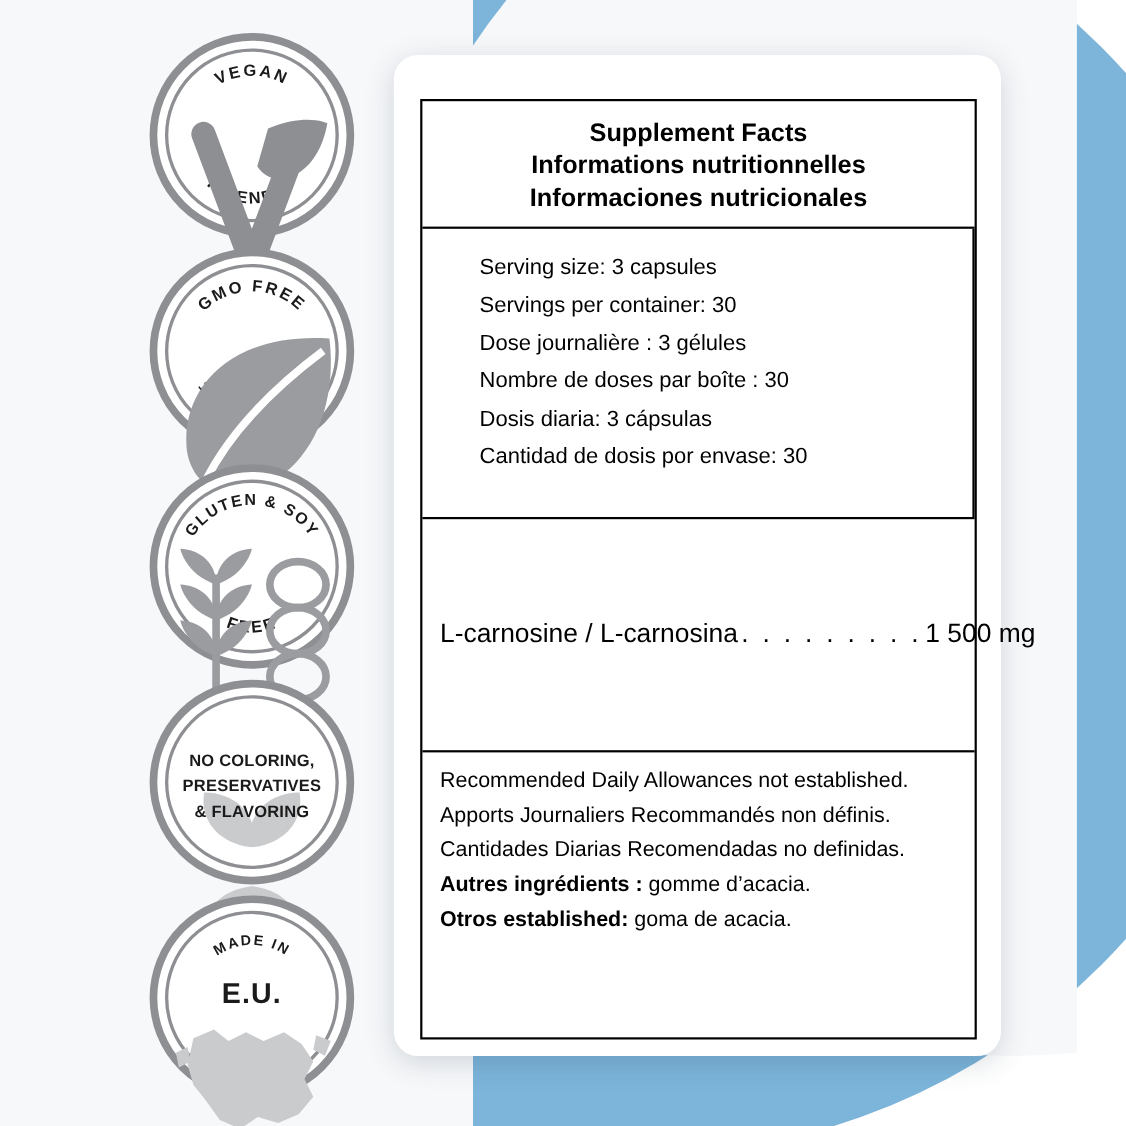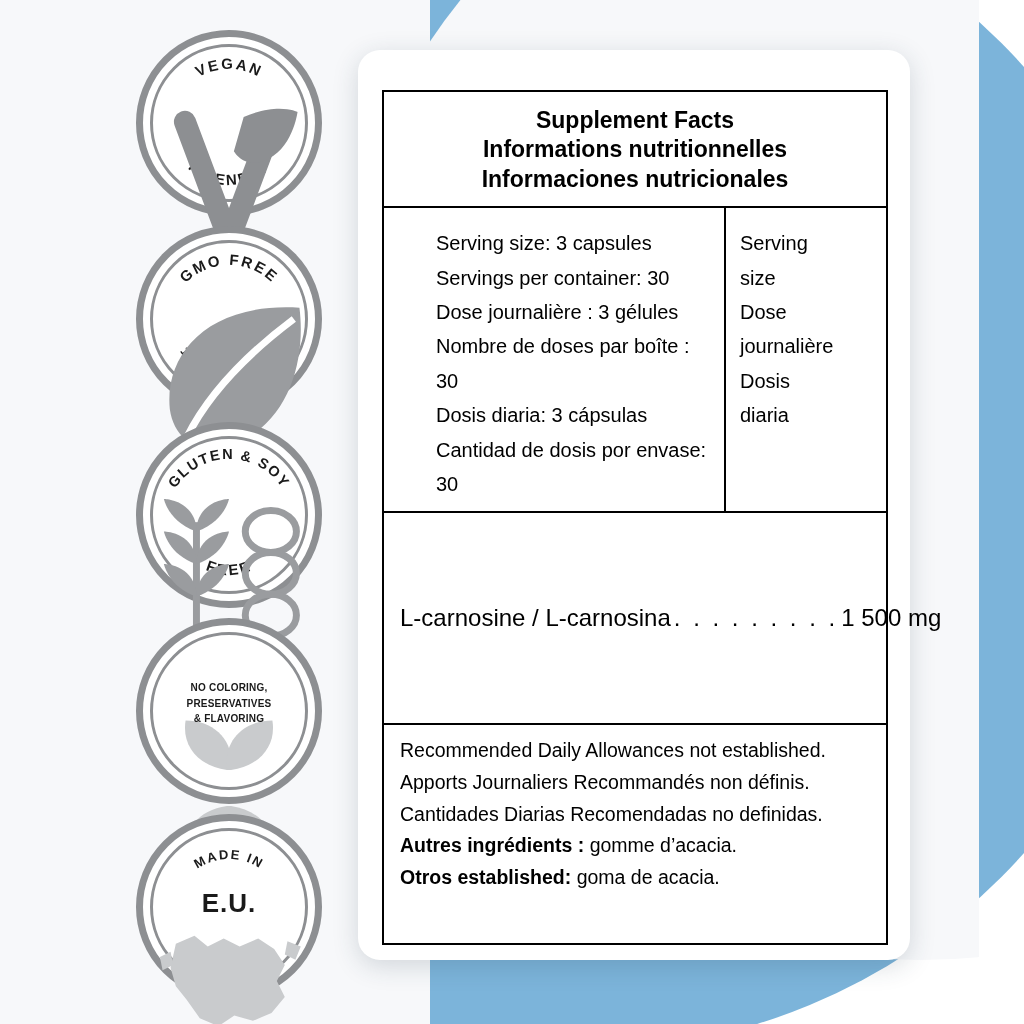--- a/index.html
+++ b/index.html
@@ -280,21 +280,21 @@
 
     <div class="badge">
       <div class="ring-outer"></div>
       <div class="ring-inner"></div>
       <div class="badge-glyph" style="top:26px;">
         <svg width="90" height="40" viewBox="0 0 90 40">
           <path d="M44 36 C30 34 22 24 24 12 C38 12 48 22 46 36 Z" fill="#c9cbcd"></path>
           <path d="M46 36 C60 34 68 24 66 12 C52 12 42 22 44 36 Z" fill="#c9cbcd"></path>
         </svg>
       </div>
-      <div class="flat-text" style="top:62px;font-size:10px;line-height:1.55;letter-spacing:0.2px;">
+      <div class="flat-text" style="top:62px;font-size:15px;line-height:1.55;letter-spacing:0.2px;">
         <div>NO COLORING,</div>
         <div>PRESERVATIVES</div>
         <div>&amp; FLAVORING</div>
       </div>
       <div class="badge-glyph" style="top:128px;">
         <svg width="90" height="40" viewBox="0 0 90 40">
           <path d="M44 4 C30 6 22 16 24 28 C38 28 48 18 46 4 Z" fill="#c9cbcd"></path>
           <path d="M46 4 C60 6 68 16 66 28 C52 28 42 18 44 4 Z" fill="#c9cbcd"></path>
         </svg>
       </div>
@@ -335,28 +335,20 @@
 
     <div class="serving-row">
       <div class="serving-left">
         <div>Serving size: 3 capsules</div>
         <div>Servings per container: 30</div>
         <div>Dose journalière : 3 gélules</div>
         <div>Nombre de doses par boîte : 30</div>
         <div>Dosis diaria: 3 cápsulas</div>
         <div>Cantidad de dosis por envase: 30</div>
       </div>
-      <div class="serving-right">
-        <div>Serving</div>
-        <div>size</div>
-        <div>Dose</div>
-        <div>journalière</div>
-        <div>Dosis</div>
-        <div>diaria</div>
-      </div>
     </div>
 
     <div class="ingredient-block">
       <div class="ingredient-line">
         <span>L-carnosine / L-carnosina</span>
         <span class="dots">. . . . . . . . .</span>
         <span>1 500 mg</span>
       </div>
     </div>
 

